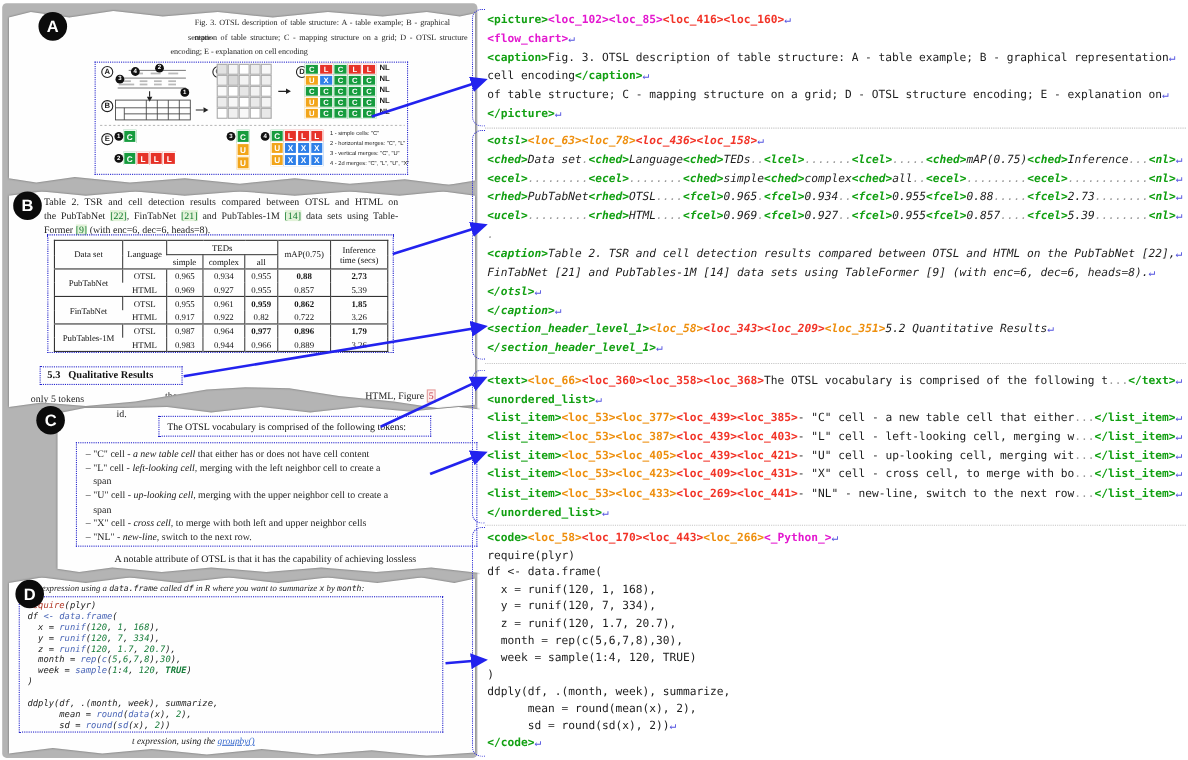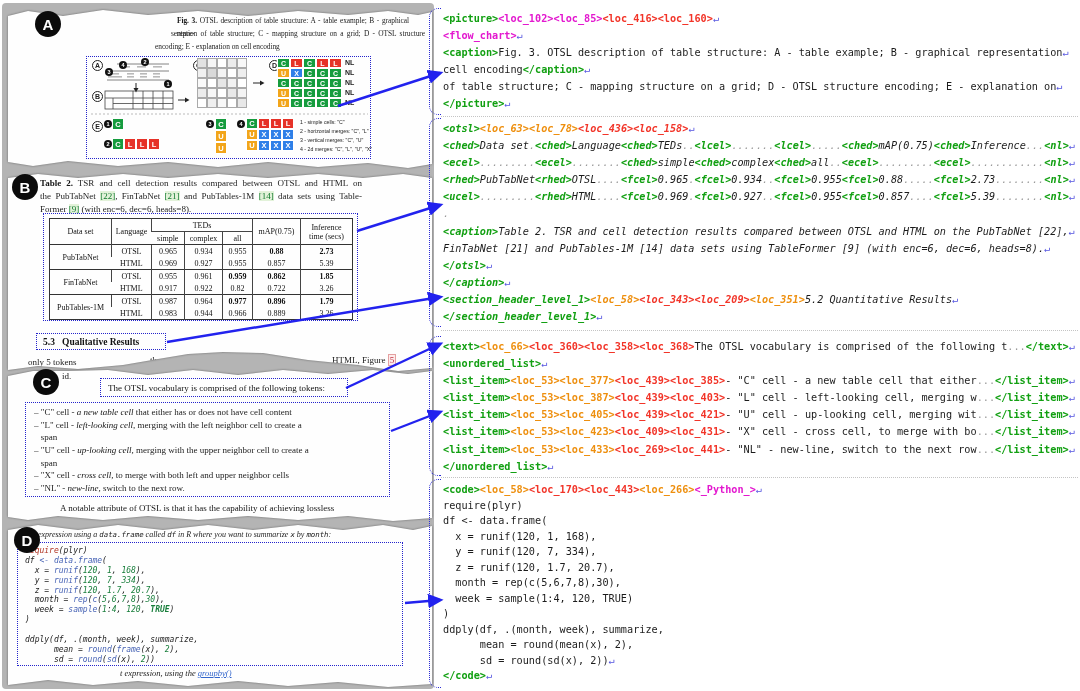--- a/index.html
+++ b/index.html
@@ -9,21 +9,21 @@
   #left-bg{position:absolute;left:0;top:0;width:436px;height:691px;background:#fff;}
   #left-gray{position:absolute;left:2px;top:3px;width:432px;height:686px;background:#b4b4b4;border-radius:4px;}
   .snipwrap{position:absolute;left:8px;width:424px;filter:drop-shadow(0 0 1.2px rgba(50,50,50,.6));}
   .snip{position:absolute;left:0;top:0;width:424px;background:#fefefe;}
   #wrapA{top:8px;height:162px}
   #wrapB{top:172px;height:202px}
   #wrapC{top:366px;height:156px}
   #wrapD{top:522px;height:166px}
   #snipA{height:162px;clip-path:polygon(0px 8px,20px 3px,55px 8px,95px 2px,140px 7px,190px 3px,240px 8px,290px 3px,340px 7px,380px 3px,410px 7px,424px 4px,424px 156px,400px 160px,360px 155px,310px 159px,260px 154px,210px 159px,160px 154px,110px 158px,60px 153px,25px 158px,0px 154px);}
   #snipB{height:202px;clip-path:polygon(0px 6px,30px 2px,70px 6px,115px 2px,160px 6px,210px 2px,260px 6px,310px 2px,355px 6px,395px 2px,424px 6px,424px 196px,390px 199px,350px 193px,300px 188px,255px 181px,215px 180px,180px 182px,150px 187px,115px 193px,70px 197px,30px 194px,0px 198px);}
-  #snipC{height:156px;clip-path:polygon(0px 10px,25px 5px,60px 5px,100px 4px,140px 9px,185px 4px,230px 9px,275px 4px,320px 8px,365px 4px,400px 8px,424px 5px,424px 152px,385px 155px,340px 150px,290px 154px,240px 150px,190px 154px,140px 150px,95px 154px,50px 150px,20px 154px,0px 151px);}
+  #snipC{height:156px;clip-path:polygon(0px 10px,25px 5px,60px 5px,100px 4px,140px 9px,185px 4px,230px 9px,275px 4px,320px 8px,365px 4px,400px 8px,424px 5px,424px 152px,385px 155px,340px 150px,290px 154px,240px 150px,190px 154px,140px 150px,95px 154px,50px 150px,20px 154px,0px 151px);margin-left:44px;}
   #snipD{height:166px;clip-path:polygon(0px 8px,30px 3px,70px 8px,110px 3px,155px 8px,200px 3px,245px 8px,290px 3px,335px 8px,375px 3px,405px 8px,424px 4px,424px 162px,380px 165px,330px 160px,280px 164px,230px 159px,180px 164px,130px 159px,85px 163px,40px 158px,0px 163px);font-style:italic;}
   .lline{position:absolute;white-space:pre;color:#151515;font-size:9px;line-height:11px;}
   .just{text-align:justify;text-align-last:justify;white-space:normal;}
   .cap{font-size:7.4px;line-height:13px;letter-spacing:-0.05px;}
   .bcap{font-size:9px;line-height:13px;}
   .dbox{position:absolute;border:1.3px dotted #2424cc;box-sizing:border-box;background:transparent;}
   .badge{position:absolute;width:26px;height:26px;border-radius:50%;background:#0b0b0b;color:#fff;
          font-family:"Liberation Sans",sans-serif;font-weight:bold;font-size:15px;display:flex;
          align-items:center;justify-content:center;z-index:30;}
   
@@ -43,21 +43,21 @@
   .ltab .gtop td{border-top:0.9px solid #333;}
   .ltab .b{font-weight:bold;}
   
   .s-g{color:#12a012;font-weight:bold}
   .s-m{color:#e318cf;font-weight:bold}
   .s-o{color:#ee8f0e;font-weight:bold}
   .s-r{color:#f23428;font-weight:bold}
   .s-d{color:#9a9a9a}
   .s-t{color:#1c1c1c}
   .s-n{color:#5555e0}
-  .s-b{font-weight:bold}
+  .s-b{font-weight:normal}
   .s-i{font-style:italic}
   .s-c{color:#117a2d;background:#e2f2d9;}
   .s-f{color:#c03040;background:#fdecec;border:0.6px solid #e4a0a0;padding:0 1px;}
   .s-mo{font-family:"DejaVu Sans Mono",monospace;font-size:0.92em;}
   .s-kw{color:#b03322}
   .s-fn{color:#4763b5}
   .s-nu{color:#177d3a}
   .s-tr{color:#177d3a;font-weight:bold}
   .s-lk{color:#3366cc;text-decoration:underline}
   
@@ -359,21 +359,21 @@
           <div class="ln"><span class="s-kw">require</span><span class="s-t">(plyr)</span></div>
           <div class="ln"><span class="s-t">df </span><span class="s-fn">&lt;-</span><span class="s-t"> </span><span class="s-fn">data.frame</span><span class="s-t">(</span></div>
           <div class="ln"><span class="s-t">  x = </span><span class="s-fn">runif</span><span class="s-t">(</span><span class="s-nu">120</span><span class="s-t">, </span><span class="s-nu">1</span><span class="s-t">, </span><span class="s-nu">168</span><span class="s-t">),</span></div>
           <div class="ln"><span class="s-t">  y = </span><span class="s-fn">runif</span><span class="s-t">(</span><span class="s-nu">120</span><span class="s-t">, </span><span class="s-nu">7</span><span class="s-t">, </span><span class="s-nu">334</span><span class="s-t">),</span></div>
           <div class="ln"><span class="s-t">  z = </span><span class="s-fn">runif</span><span class="s-t">(</span><span class="s-nu">120</span><span class="s-t">, </span><span class="s-nu">1.7</span><span class="s-t">, </span><span class="s-nu">20.7</span><span class="s-t">),</span></div>
           <div class="ln"><span class="s-t">  month = </span><span class="s-fn">rep</span><span class="s-t">(</span><span class="s-fn">c</span><span class="s-t">(</span><span class="s-nu">5</span><span class="s-t">,</span><span class="s-nu">6</span><span class="s-t">,</span><span class="s-nu">7</span><span class="s-t">,</span><span class="s-nu">8</span><span class="s-t">),</span><span class="s-nu">30</span><span class="s-t">),</span></div>
           <div class="ln"><span class="s-t">  week = </span><span class="s-fn">sample</span><span class="s-t">(</span><span class="s-nu">1</span><span class="s-t">:</span><span class="s-nu">4</span><span class="s-t">, </span><span class="s-nu">120</span><span class="s-t">, </span><span class="s-tr">TRUE</span><span class="s-t">)</span></div>
           <div class="ln"><span class="s-t">)</span></div>
           <div class="ln"><span class="s-t"></span></div>
           <div class="ln"><span class="s-t">ddply(df, .(month, week), summarize,</span></div>
-          <div class="ln"><span class="s-t">      mean = </span><span class="s-fn">round</span><span class="s-t">(</span><span class="s-fn">frame</span><span class="s-t">(x), </span><span class="s-nu">2</span><span class="s-t">),</span></div>
+          <div class="ln"><span class="s-t">      mean = </span><span class="s-fn">round</span><span class="s-t">(</span><span class="s-fn">data</span><span class="s-t">(x), </span><span class="s-nu">2</span><span class="s-t">),</span></div>
           <div class="ln"><span class="s-t">      sd = </span><span class="s-fn">round</span><span class="s-t">(</span><span class="s-fn">sd</span><span class="s-t">(x), </span><span class="s-nu">2</span><span class="s-t">))</span></div>
         </div>
       <div class="lline" style="left:112px;top:146px;font-size:8.5px;"><span class="s-t">t expression, using the </span><span class="s-lk">groupby()</span></div>
     </div>
   </div>
 
   <div class="badge" style="left:35px;top:11px;">A</div>
   <div class="badge" style="left:12px;top:174px;">B</div>
   <div class="badge" style="left:33px;top:369px;">C</div>
   <div class="badge" style="left:14px;top:527px;">D</div>

